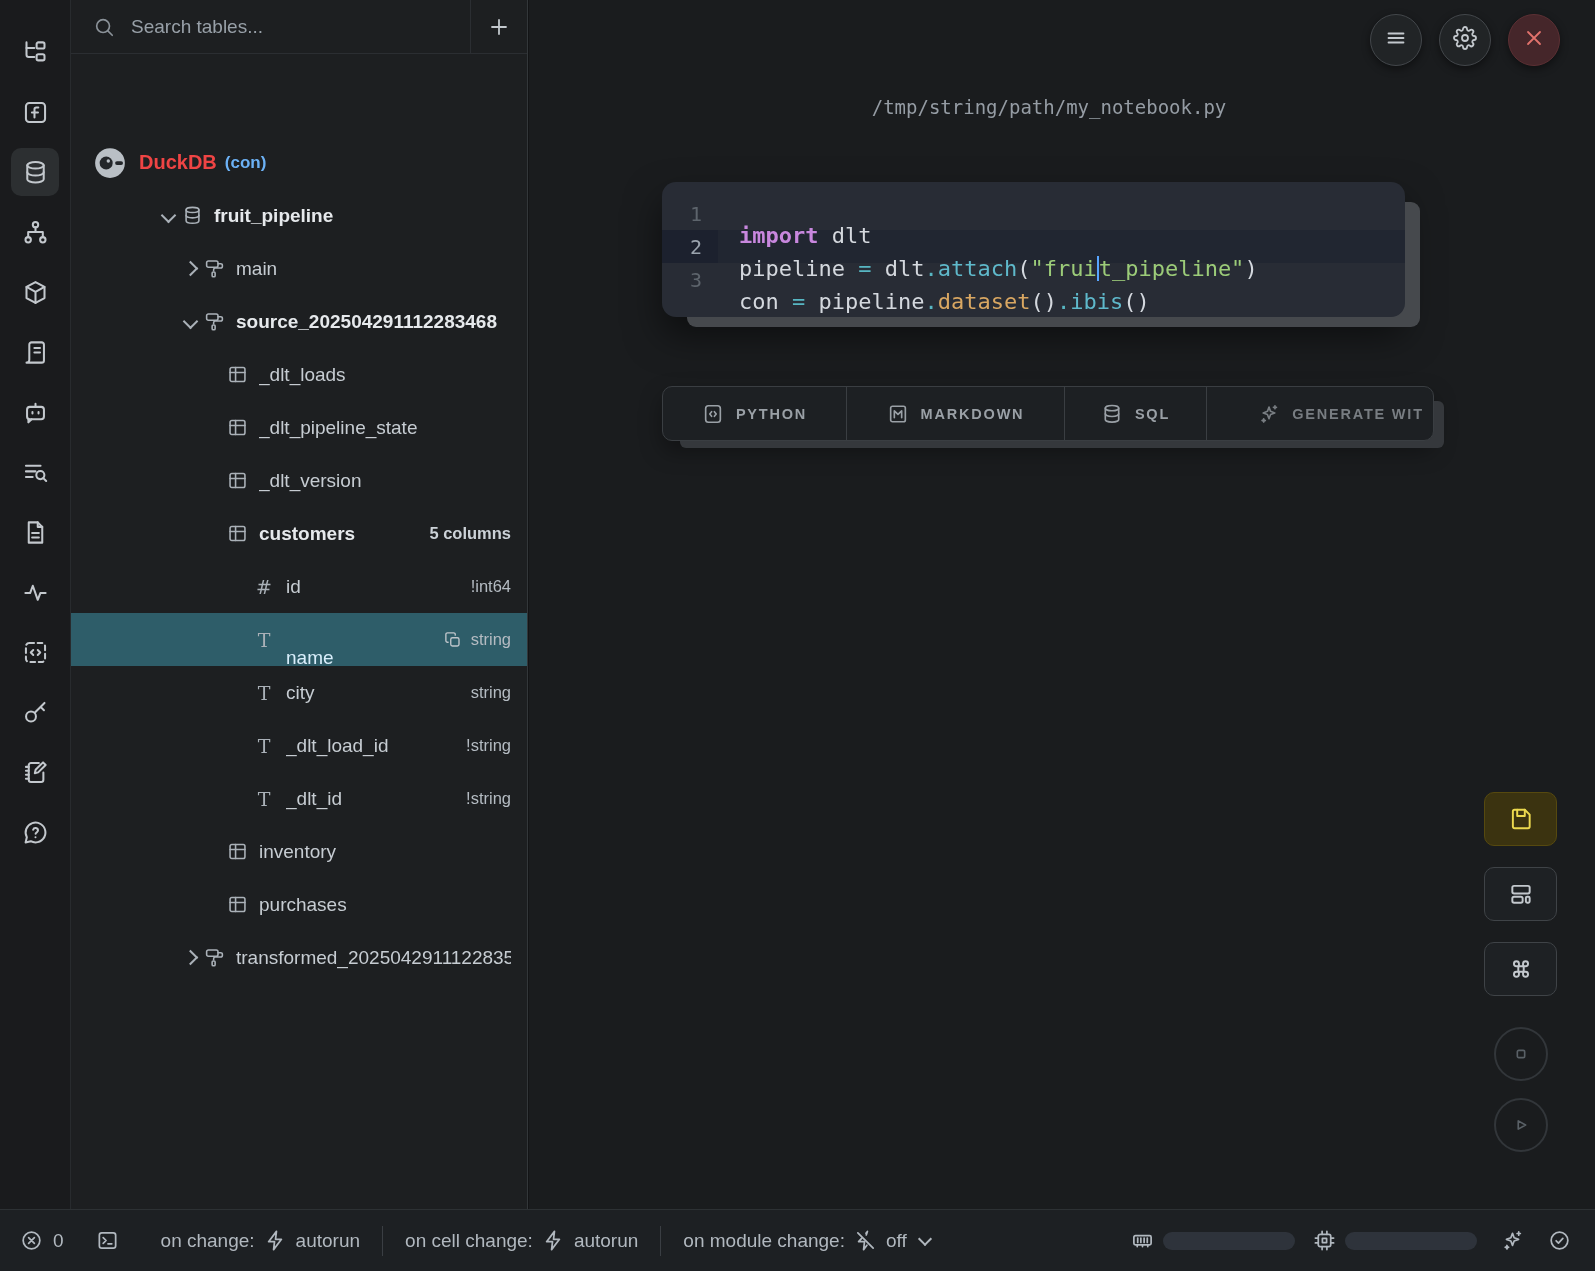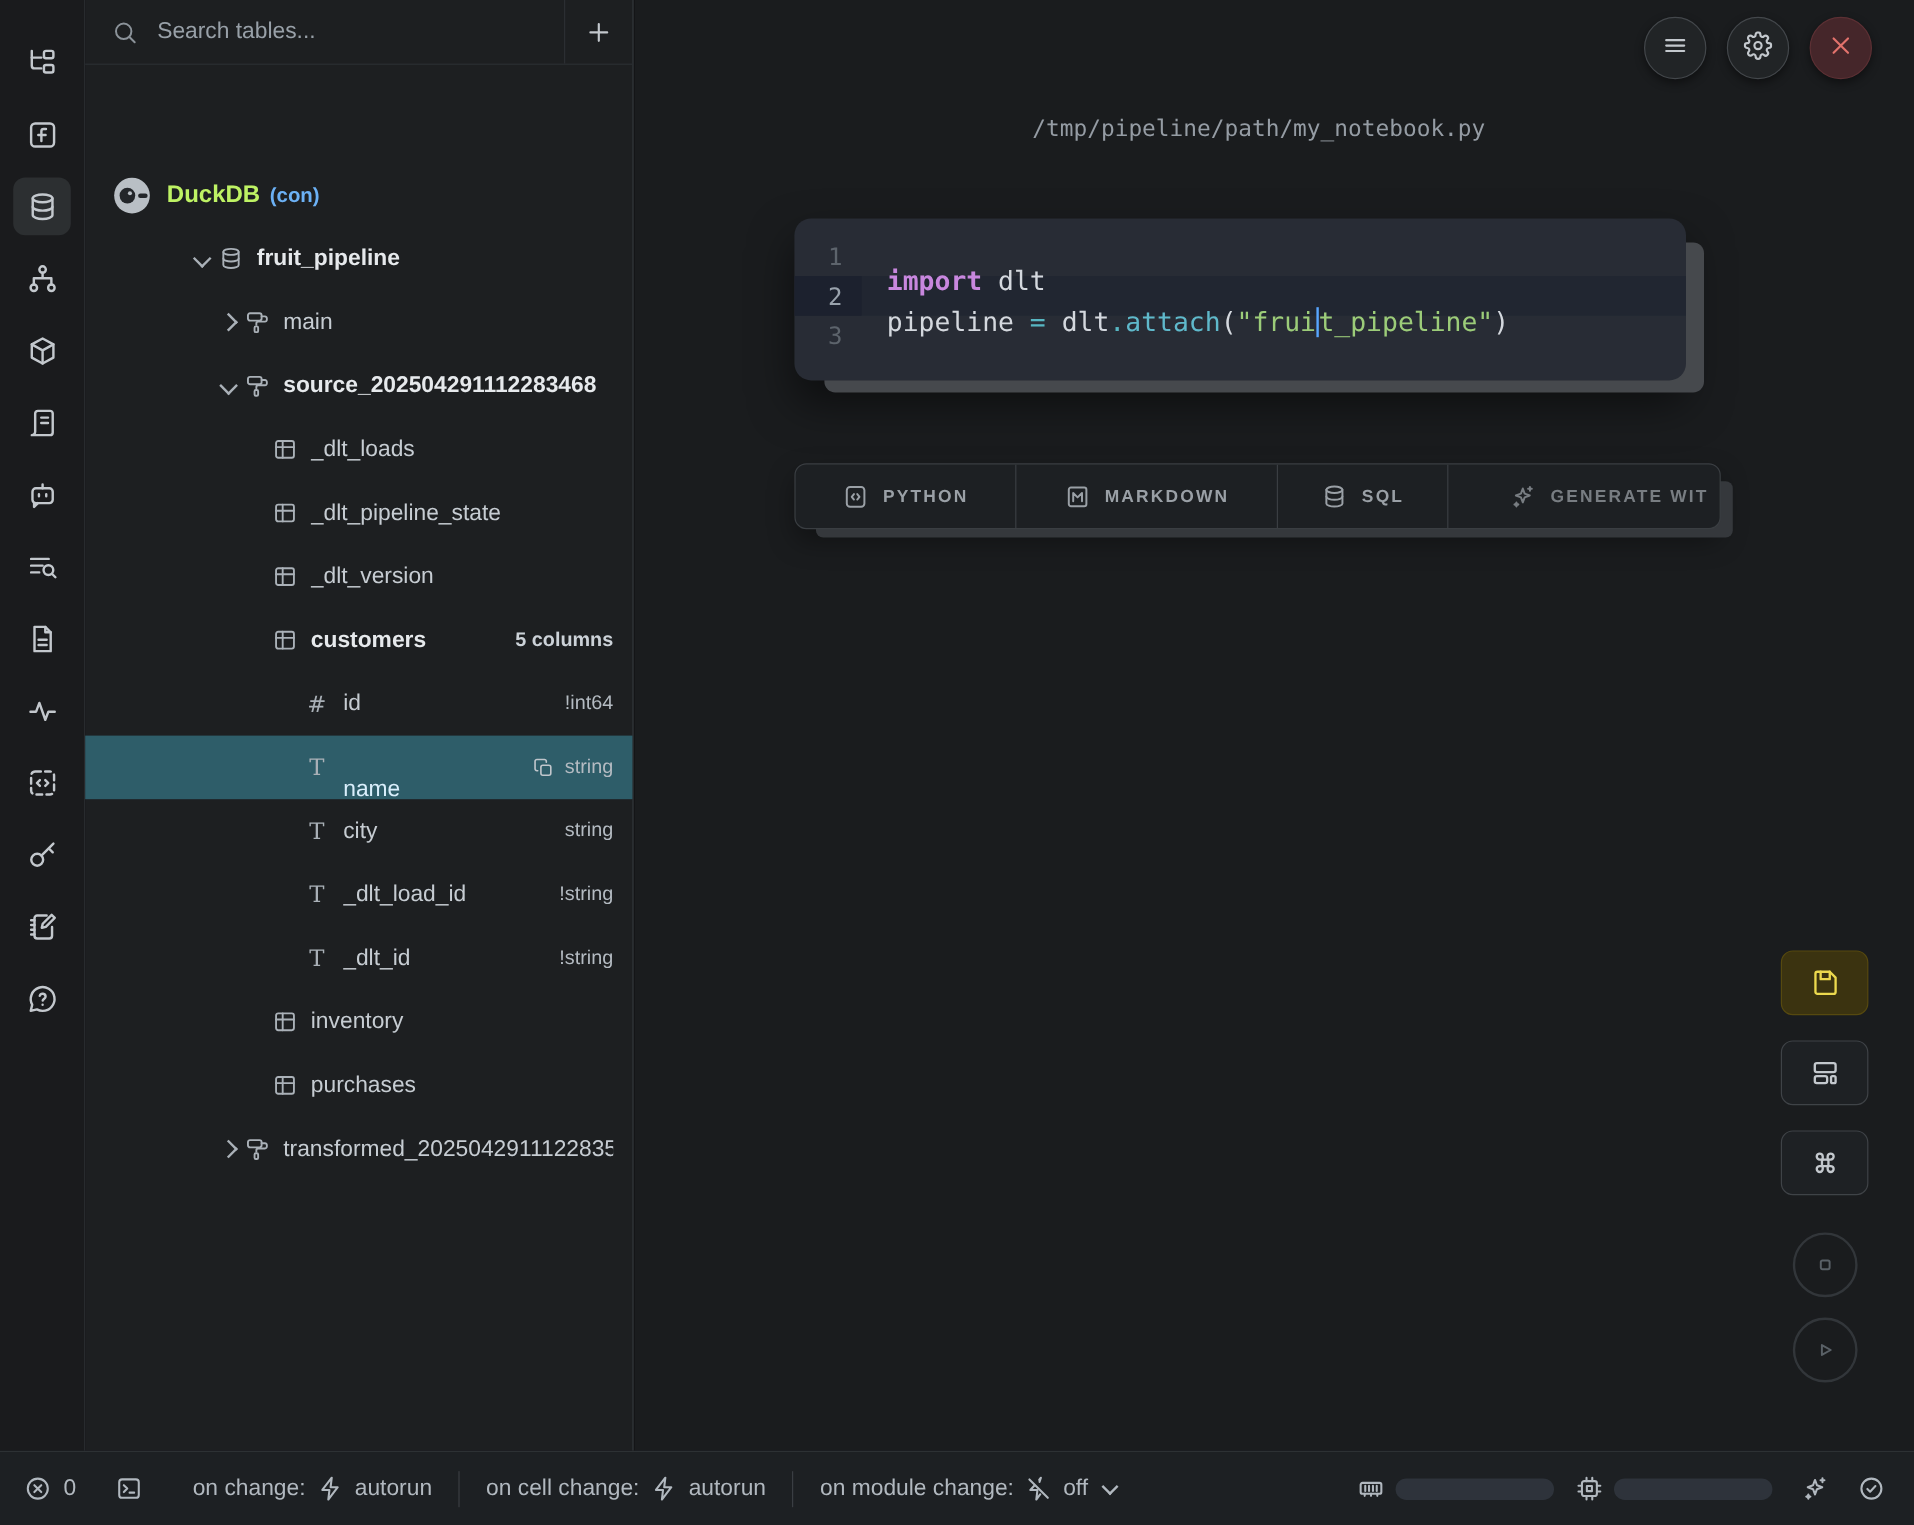--- a/index.html
+++ b/index.html
@@ -43,21 +43,21 @@
   .chev.down{transform:rotate(45deg);}
   .ticon{width:26px;flex:none;display:flex;align-items:center;justify-content:center;color:#aab1b8;margin-right:9px;}
   .ticon svg{width:21px;height:21px;}
   .ticon.glyph{font-size:19px;color:#a9b0b7;font-family:"DejaVu Serif",serif;}
   .tlabel{font-size:19px;color:#c6ccd2;white-space:nowrap;overflow:hidden;flex:1;}
   .trow.bold .tlabel{font-weight:700;color:#e6e9ec;}
   .trow.sel .tlabel{color:#d9eefb;margin-top:37px;}
   .tmeta{font-size:16.5px;color:#b4bbc2;display:flex;align-items:center;gap:9px;white-space:nowrap;}
   .tmeta.boldmeta{font-weight:700;color:#ccd2d8;}
   .tmeta svg{width:18px;height:18px;color:#c0c6cc;}
-  .engine-label{font-size:20px;font-weight:700;color:#bef264;margin-left:12px;}
+  .engine-label{font-size:20px;font-weight:700;color:#ef4444;margin-left:12px;}
   .engine-badge{font-size:17px;font-weight:700;color:#6cb1f5;margin-left:8px;}
   .duck{width:34px;height:34px;flex:none;}
 
   
   .main{position:absolute;left:529px;top:0;right:0;height:1209px;background:#1a1c1e;}
   .topbtns{position:absolute;top:14px;right:35px;display:flex;gap:17px;}
   .cbtn{width:52px;height:52px;border-radius:50%;background:#212426;border:1.5px solid #43474b;
         box-shadow:0 3px 8px rgba(0,0,0,.45);display:flex;align-items:center;justify-content:center;
         color:#c3c8cd;cursor:pointer;box-sizing:border-box;}
   .cbtn svg{width:24px;height:24px;}
@@ -443,33 +443,34 @@
             <path d="M19.4 15a1.7 1.7 0 0 0 .33 1.86l.06.06a2 2 0 1 1-2.83 2.83l-.06-.06a1.7 1.7 0 0 0-1.86-.33 1.7 1.7 0 0 0-1 1.55V21a2 2 0 1 1-4 0v-.09a1.7 1.7 0 0 0-1-1.55 1.7 1.7 0 0 0-1.86.33l-.06.06a2 2 0 1 1-2.83-2.83l.06-.06a1.7 1.7 0 0 0 .33-1.86 1.7 1.7 0 0 0-1.55-1H3a2 2 0 1 1 0-4h.09a1.7 1.7 0 0 0 1.55-1 1.7 1.7 0 0 0-.33-1.86l-.06-.06a2 2 0 1 1 2.83-2.83l.06.06a1.7 1.7 0 0 0 1.86.33 1.7 1.7 0 0 0 1-1.55V3a2 2 0 1 1 4 0v.09a1.7 1.7 0 0 0 1 1.55 1.7 1.7 0 0 0 1.86-.33l.06-.06a2 2 0 1 1 2.83 2.83l-.06.06a1.7 1.7 0 0 0-.33 1.86 1.7 1.7 0 0 0 1.55 1H21a2 2 0 1 1 0 4h-.09a1.7 1.7 0 0 0-1.51 1z"></path>
           </svg></span>
       </div>
     <div class="cbtn close">
         <span class="ic"><svg viewBox="0 0 24 24" fill="none" stroke="currentColor" stroke-width="1.8" stroke-linecap="round" stroke-linejoin="round">
             <path d="M6 6l12 12M18 6L6 18"></path>
           </svg></span>
       </div>
   </div>
 
-  <div class="filepath mono">/tmp/pipeline/path/my_notebook.py</div>
+  <div class="filepath mono">/tmp/string/path/my_notebook.py</div>
 
   <div class="cell mono" id="cell">
       <div class="cline">
         <span class="gut">1</span>
         <span class="codetext"><span class="tk-kw">import</span><span class="tk-pl"> dlt</span></span>
       </div>
       <div class="cline active">
         <span class="gut">2</span>
         <span class="codetext"><span class="tk-pl">pipeline </span><span class="tk-op">=</span><span class="tk-pl"> dlt</span><span class="tk-op">.</span><span class="tk-fn1">attach</span><span class="tk-pl">(</span><span class="tk-str">"frui</span><span class="cursor"></span><span class="tk-str">t_pipeline"</span><span class="tk-pl">)</span></span>
       </div>
       <div class="cline">
         <span class="gut">3</span>
+        <span class="codetext"><span class="tk-pl">con </span><span class="tk-op">=</span><span class="tk-pl"> pipeline</span><span class="tk-op">.</span><span class="tk-fn2">dataset</span><span class="tk-pl">()</span><span class="tk-op">.</span><span class="tk-fn1">ibis</span><span class="tk-pl">()</span></span>
       </div>
     </div>
 
   <div class="addrow" id="addrow">
       <div class="addbtn" style="width: 183px;">
         <span style="display:flex;width:22px;height:22px">
           <svg viewBox="0 0 24 24" fill="none" stroke="currentColor" stroke-width="1.8" stroke-linecap="round" stroke-linejoin="round">
             <rect x="4" y="3" width="16" height="18" rx="3"></rect>
             <path d="M10.5 9.5L8.5 12l2 2.5M13.5 9.5l2 2.5-2 2.5"></path>
           </svg>

